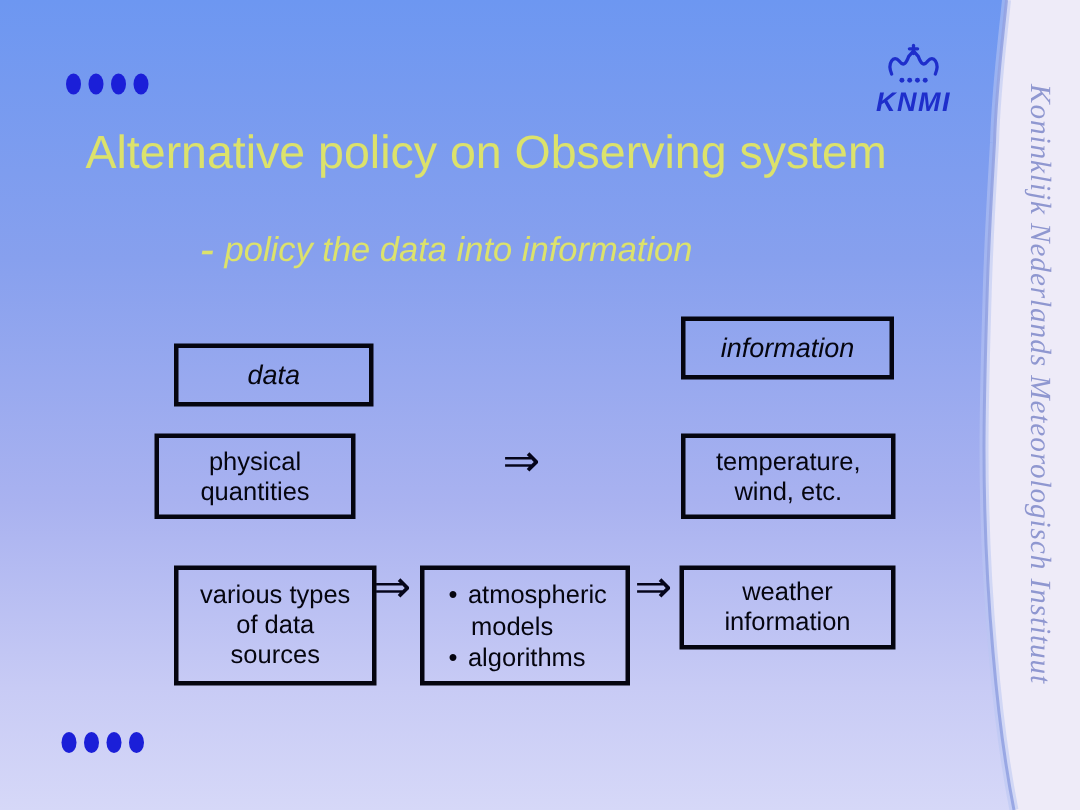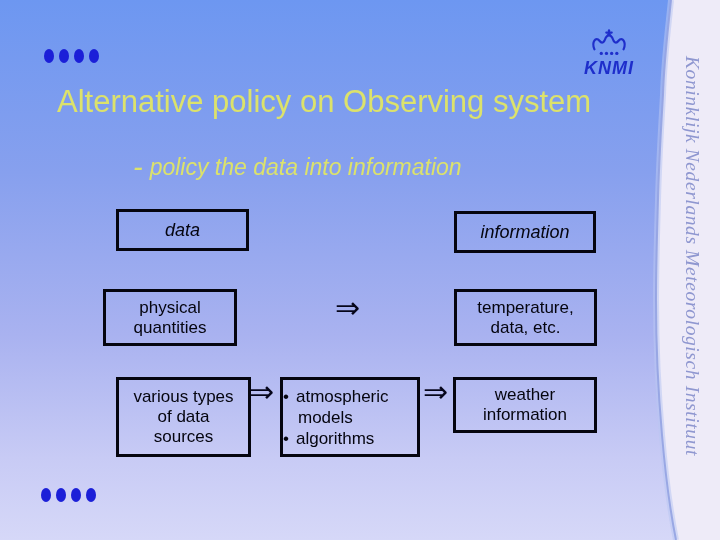--- a/index.html
+++ b/index.html
@@ -59,29 +59,29 @@
   .box{
     position:absolute;
     border:3px solid #05050f;
     color:#05050f;
     font-size:17px;line-height:20px;
     display:flex;flex-direction:column;justify-content:center;
     text-align:center;
     box-sizing:border-box;
   }
   .box.italic{font-style:italic;font-size:18px;}
-  .b-data       {left:116px;top:209px;width:133px;height:42px;}
+  .b-data       {left:116px;top:229px;width:133px;height:42px;}
   .b-info       {left:454px;top:211px;width:142px;height:42px;}
   .b-phys       {left:103px;top:289px;width:134px;height:57px;}
   .b-temp       {left:454px;top:289px;width:143px;height:57px;}
   .b-various    {left:116px;top:377px;width:135px;height:80px;}
   .b-models     {left:280px;top:377px;width:140px;height:80px;justify-content:center;}
   .b-weather    {left:453px;top:377px;width:144px;height:56px;}
 
-  .b-models .items{text-align:left;margin:0;}
+  .b-models .items{text-align:left;padding-left:16px;margin:0;}
   .b-models .item{
     list-style:none;
     line-height:21px;
     padding-left:15px;text-indent:-15px;
     max-width:112px;
   }
   .b-models .item::before{content:"\2022";margin-right:7px;}
 
   
   .arrow{
@@ -150,21 +150,21 @@
     <div>information</div>
   </div>
 
   <div class="box b-phys">
     <div>physical</div>
     <div>quantities</div>
   </div>
   <div class="arrow a1">⇒</div>
   <div class="box b-temp">
     <div>temperature,</div>
-    <div>data, etc.</div>
+    <div>wind, etc.</div>
   </div>
 
   <div class="box b-various">
     <div>various types</div>
     <div>of data</div>
     <div>sources</div>
   </div>
   <div class="arrow a2">⇒</div>
   <div class="box b-models">
     <div class="items">

